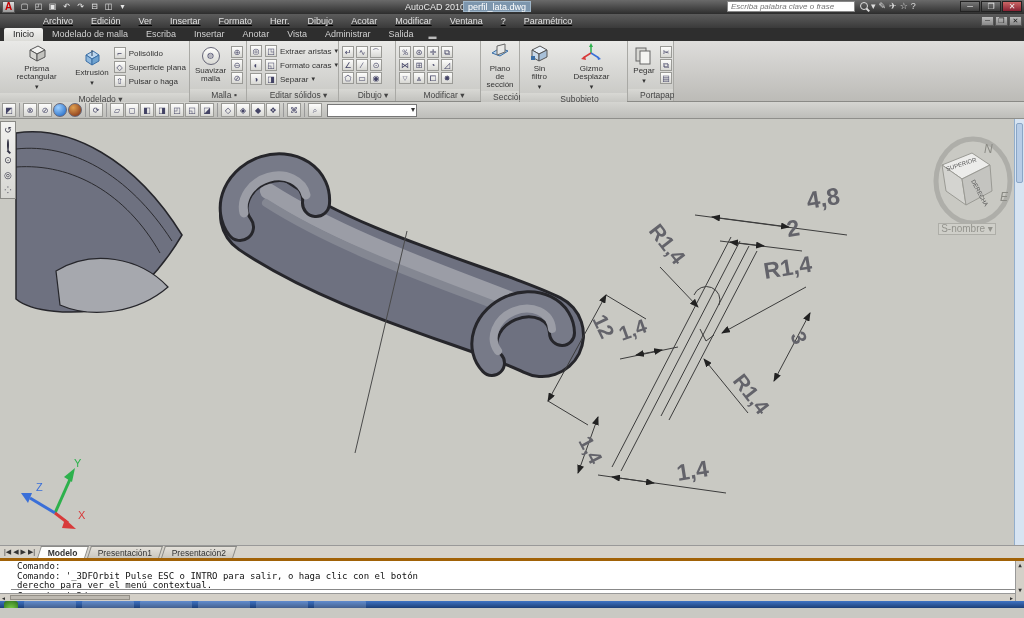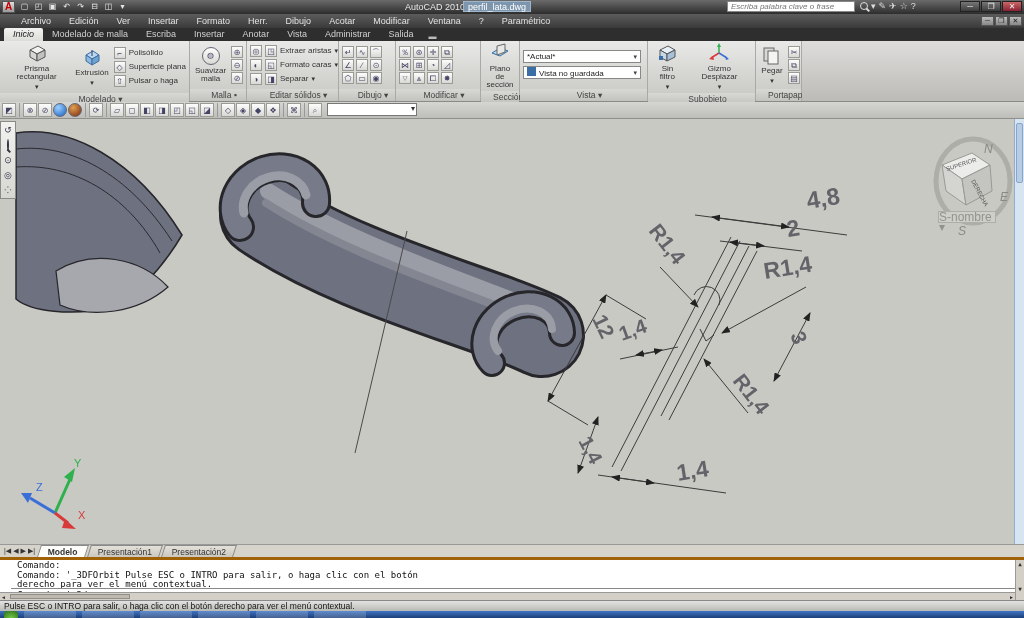--- a/index.html
+++ b/index.html
@@ -16,29 +16,29 @@
   .searchbox { position:absolute; left:727px; top:1px; width:128px; height:11px; background:#fff; border:1px solid #888; font-style:italic; color:#777; font-size:8px; padding:0 3px; }
   .tb-icons { position:absolute; left:860px; top:1px; display:flex; gap:3px; align-items:center; }
   .tb-icons .tbtn { color:#ddd; font-size:9px; }
   .mag { width:8px; height:8px; border:1.5px solid #ddd; border-radius:50%; position:relative; display:inline-block; }
   .mag::after { content:""; position:absolute; width:4px; height:1.5px; background:#ddd; transform:rotate(45deg); right:-3px; bottom:-1px; }
   .win-ctrl { position:absolute; right:2px; top:1px; display:flex; gap:1px; }
   .win-ctrl .wbtn { width:20px; height:11px; background:linear-gradient(#777,#3c3c3c); border:1px solid #222; color:#eee; font-size:8px; line-height:9px; text-align:center; }
   .win-ctrl .close { background:linear-gradient(#c66,#823); }
 
   
-  .menubar { height:14px; background:linear-gradient(#5c5c5c,#3a3a3a); display:flex; align-items:center; padding-left:12px; position:relative; }
+  .menubar { height:14px; background:linear-gradient(#5c5c5c,#3a3a3a); display:flex; align-items:center; padding-left:34px; position:relative;text-decoration:underline; }
   .menu-item { color:#e2e2e2; font-size:9px; padding:0 9px; height:14px; line-height:14px; }
   .dwg-ctrl { position:absolute; right:2px; display:flex; gap:1px; }
   .dwg-ctrl .wbtn { width:13px; height:10px; background:linear-gradient(#bbb,#888); border:1px solid #555; color:#222; font-size:7px; line-height:8px; text-align:center; }
 
   
   .ribbon-tabs { height:13px; background:#2e2e2e; display:flex; align-items:flex-end; padding-left:4px; }
   .rtab { color:#d0d0d0; font-size:9px; padding:1px 9px; height:13px; line-height:11px; }
-  .rtab.active { background:linear-gradient(#f2f2f0,#dcdcd8); color:#222; border-radius:2px 2px 0 0;font-style:italic; }
+  .rtab.active { background:linear-gradient(#f2f2f0,#dcdcd8); color:#222; border-radius:2px 2px 0 0; }
   .rtab-toggle { color:#bbb; font-size:8px; margin-left:6px; }
 
   
   .ribbon { height:61px; background:linear-gradient(#e9e9e7,#c6c6c2); display:flex; border-bottom:1px solid #8a8a86; }
   .panel { height:100%; border-right:1px solid #a9a9a5; display:flex; flex-direction:column; }
   .panel-body { flex:1; display:flex; align-items:center; padding:2px 3px; gap:3px; }
   .panel-title { height:12px; font-size:8.5px; color:#444; text-align:center; line-height:12px; background:linear-gradient(#d8d8d4,#c2c2be);padding-left:12px; }
   .bigbtn { display:flex; flex-direction:column; align-items:center; justify-content:center; font-size:8px; color:#333; text-align:center; line-height:8px; gap:2px; padding:0 2px; }
   .cube-icon { width:22px; height:20px; position:relative; }
   .cube-icon svg { display:block; }
@@ -59,21 +59,21 @@
   .combo::after { content:"▾"; position:absolute; right:1px; top:0; font-size:8px; color:#333; }
   .sep { width:1px; height:14px; background:#999; margin:0 2px; }
 
   
   .canvas { position:relative; height:426px; background:#c9c9c3; overflow:hidden; }
   .canvas svg.scene { position:absolute; left:0; top:0; }
   .navbar-left { position:absolute; left:0; top:2px; width:16px; background:linear-gradient(#f2f2f0,#d6d6d2); border:1px solid #8a8a86; display:flex; flex-direction:column; align-items:center; padding:2px 0; gap:3px; z-index:5; }
   .navbar-left .nbtn { width:12px; height:12px; font-size:9px; line-height:12px; text-align:center; color:#334; }
   .nav-mag { width:7px; height:7px; border:1.5px solid #334; border-radius:50%; position:relative; }
   .nav-mag::after { content:""; position:absolute; width:4px; height:1.5px; background:#334; transform:rotate(45deg); right:-3px; bottom:-2px; }
-  .scp-box { position:absolute; left:938px; top:92px; width:58px; height:12px; border:1px solid #aeaea8; background:#cfcfc9; color:#93938d; font-size:12px; line-height:10px; z-index:6; }
+  .scp-box { position:absolute; left:938px; top:104px; width:58px; height:12px; border:1px solid #aeaea8; background:#cfcfc9; color:#93938d; font-size:10px; line-height:10px; text-align:center; z-index:6; }
   .vscroll { position:absolute; right:0; top:0; width:10px; height:100%; background:#d7e4f2; border-left:1px solid #93aecb; z-index:6; }
   .vscroll .thumb { position:absolute; top:4px; left:1px; width:7px; height:60px; background:#b7cce6; border:1px solid #8aa6c6; border-radius:2px; }
 
   
   .laytabs { height:13px; background:#d6d3cb; display:flex; align-items:flex-end; font-size:8.5px; border-top:1px solid #999; }
   .tab-nav { display:flex; gap:2px; padding:0 4px; color:#333; font-size:7px; align-items:center; height:100%; }
   .ltab { padding:0 8px; height:12px; line-height:12px; color:#333; border:1px solid #8a8a86; border-bottom:none; transform:skewX(-18deg); background:linear-gradient(#e4e1da,#cac7bf); margin-right:2px; }
   .ltab > span { display:inline-block; transform:skewX(18deg); }
   .ltab.active { background:#fdfdfb; font-weight:bold; }
 
@@ -295,33 +295,20 @@
                 <polygon points="3,10 11,5 19,8 11,13" fill="#bcd6ee" stroke="#3a6ea5"></polygon>
                 <polygon points="8,3 16,1 16,9 8,12" fill="#e8e8e6" stroke="#666"></polygon>
               </svg>
           </span>
           <span>Plano de sección</span>
         </div>
       </div>
       <div class="panel-title"><span>Sección</span> ▾ ¬</div>
     </div>
 
-    <div class="panel" style="width:128px">
-      <div class="panel-body" style="flex-direction:column; justify-content:center; gap:3px; align-items:flex-start">
-        <div class="vdrop">
-            <span>*Actual*</span>
-            <span class="caret">▾</span>
-          </div>
-        <div class="vdrop">
-            <span><span class="vicon"></span><span>Vista no guardada</span></span>
-            <span class="caret">▾</span>
-          </div>
-      </div>
-      <div class="panel-title"><span>Vista</span> ▾</div>
-    </div>
 
     <div class="panel" style="width:108px">
       <div class="panel-body" style="justify-content:space-around">
         <div class="bigbtn">
           <span class="cube-icon">
             <svg width="22" height="20">
                 <polygon points="4,7 12,3 19,7 11,11" fill="#e8f0f8" stroke="#555"></polygon>
                 <polygon points="4,7 11,11 11,18 4,14" fill="#c8d8e8" stroke="#555"></polygon>
                 <polygon points="11,11 19,7 19,14 11,18" fill="#a8c0d8" stroke="#555"></polygon>
                 <rect x="3" y="13" width="4" height="4" fill="#3a6ea5"></rect>
@@ -548,23 +535,20 @@
       <div class="up">▲</div>
       <div class="dn">▼</div>
     </div>
     <div class="cmd-hscroll">
       <span class="lt">◀</span>
       <span class="hthumb"></span>
       <span class="rt">▶</span>
     </div>
   </div>
 
-  <div class="statusbar">
-    <span>Pulse ESC o INTRO para salir, o haga clic con el botón derecho para ver el menú contextual.</span>
-  </div>
 
   <div class="taskbar">
     <div class="orb"></div>
     <div class="tb-app"></div>
     <div class="tb-app"></div>
     <div class="tb-app"></div>
     <div class="tb-app"></div>
     <div class="tb-app"></div>
     <div class="tb-app"></div>
   </div>

